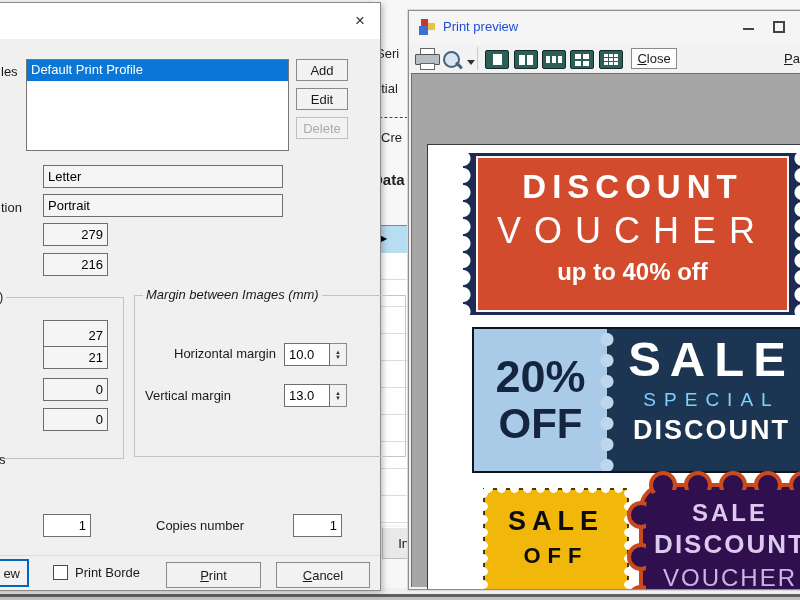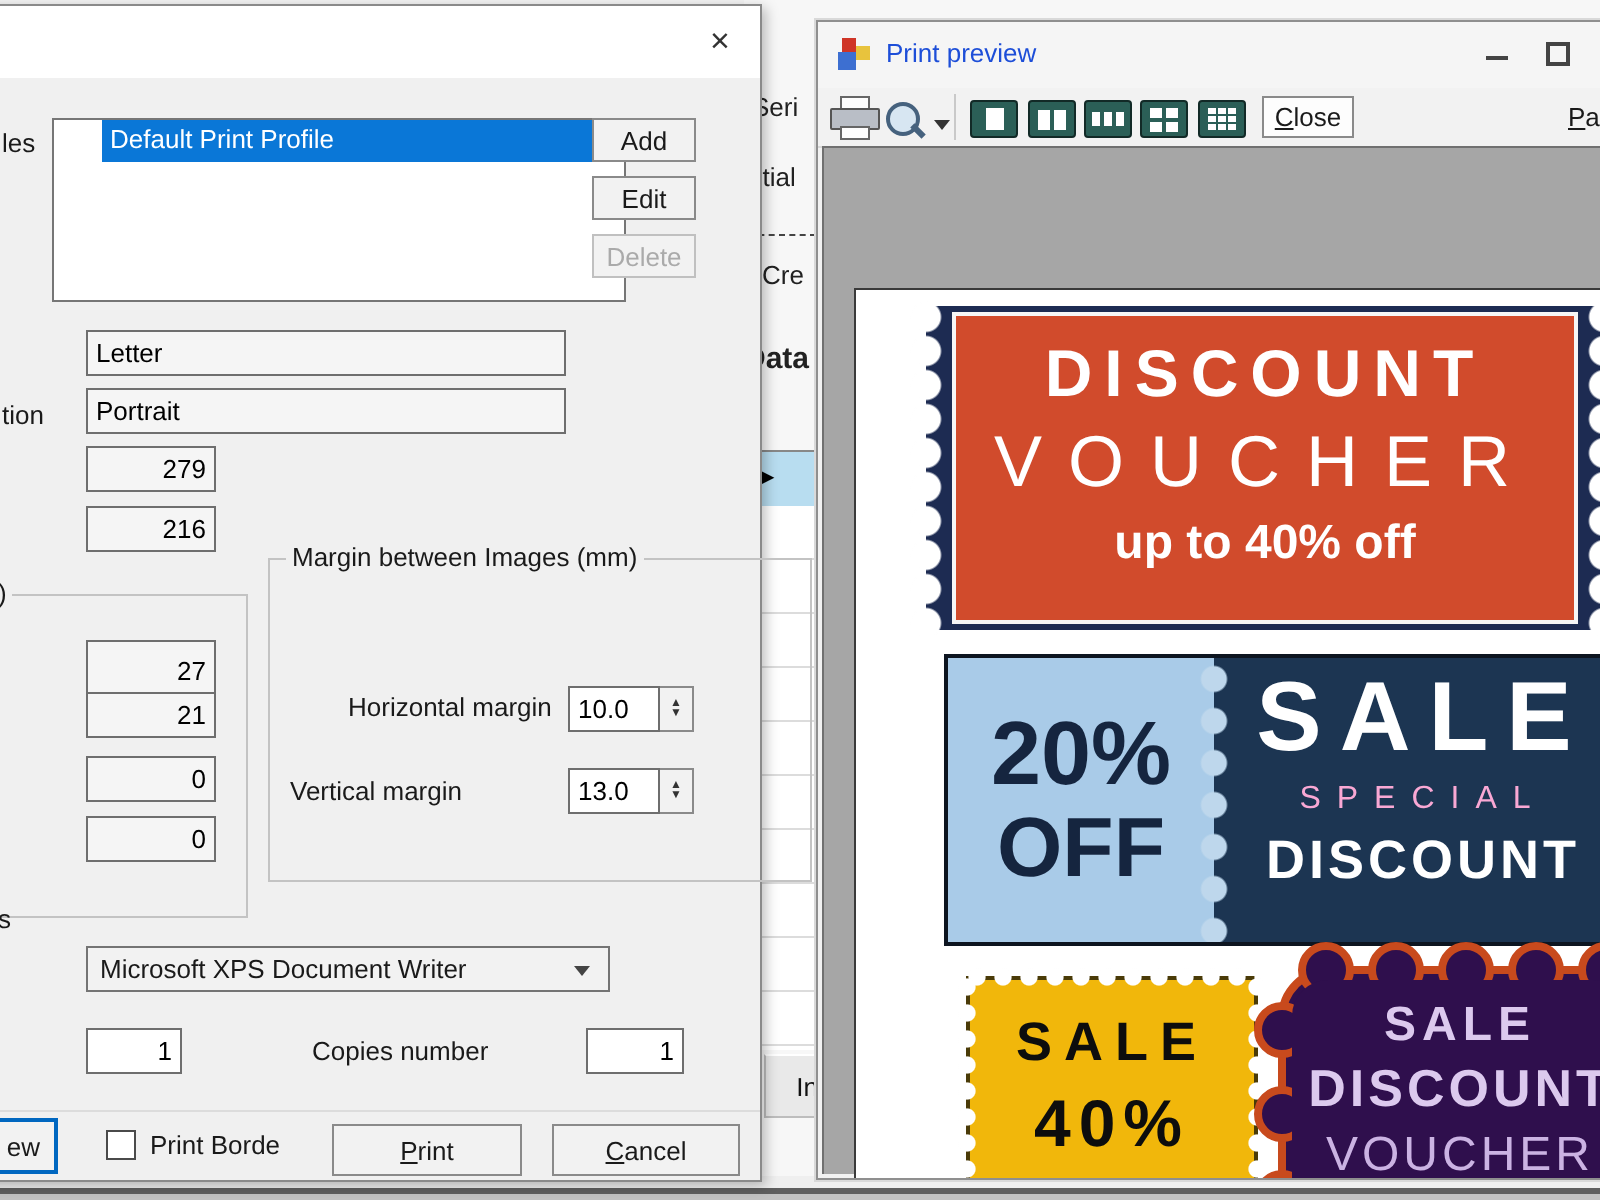--- a/index.html
+++ b/index.html
@@ -82,21 +82,21 @@
   .v1-l2{margin-top:4px;color:#fff;font-size:36px;letter-spacing:13px;}
   .v1-l3{margin-top:6px;color:#fff;font-size:24px;font-weight:bold;}
 
   #v2{left:44px;top:182px;width:342px;height:142px;border:2px solid #0d1520;display:flex;box-sizing:content-box;}
   #v2 .p-left{width:133px;background:#a9cbe8;color:#15253f;display:flex;flex-direction:column;
               align-items:center;justify-content:center;}
   #v2 .p-right{flex:1;background:#1c3552;position:relative;display:flex;flex-direction:column;align-items:center;}
   .v2-20{font-size:45px;font-weight:bold;line-height:48px;}
   .v2-off{font-size:42px;font-weight:bold;line-height:46px;}
   .v2-sale{margin-top:2px;color:#fff;font-size:49px;font-weight:bold;letter-spacing:9px;line-height:56px;}
-  .v2-special{color:#f9a8d4;font-size:16px;letter-spacing:8px;line-height:26px;}
+  .v2-special{color:#7dd3fc;font-size:19px;letter-spacing:8px;line-height:26px;}
   .v2-disc{color:#fff;font-size:27px;font-weight:bold;letter-spacing:2px;line-height:34px;}
   .perf{position:absolute;top:0;bottom:0;width:16px;background-repeat:repeat-y;
         background-image:radial-gradient(circle,#bed7ec 6px,rgba(0,0,0,0) 7px);background-size:16px 21px;}
   #v2 .perf-mid{left:125px;}
 
   #v3{left:55px;top:343px;width:146px;height:138px;background:#f1b70b;border:2px solid #4a3b08;box-sizing:border-box;}
   .stampdots{position:absolute;background-repeat:repeat;
              background-image:radial-gradient(circle,#ffffff 4px,rgba(255,255,255,0) 4.6px);}
   #v3 .d-t{left:-3px;right:-3px;top:-7px;height:11px;background-size:13px 11px;}
   #v3 .d-l{top:-3px;bottom:-3px;left:-7px;width:11px;background-size:11px 13px;}
@@ -135,21 +135,21 @@
 
   <div class="abs" style="left:0;top:588px;width:800px;height:12px;background:#efefef;"></div>
   <div class="abs" style="left:0;top:594px;width:800px;height:3px;background:#5f5f5f;"></div>
   <div class="abs" style="left:0;top:597px;width:800px;height:3px;background:#c2c2c2;"></div>
 
   <div id="dlg" class="abs">
     <div id="dlg-title" class="abs"></div>
     <div id="dlg-x" class="abs">×</div>
 
     <span class="abs lbl" style="left:62px;top:61px;">les</span>
-    <div class="abs listbox" style="left:87px;top:56px;width:261px;height:90px;padding-left:24px;">
+    <div class="abs listbox" style="left:87px;top:56px;width:261px;height:90px;">
       <div class="sel">Default Print Profile</div>
     </div>
     <div class="abs btn" style="left:357px;top:56px;width:52px;height:22px;">
       <span>Add</span>
     </div>
     <div class="abs btn" style="left:357px;top:85px;width:52px;height:22px;">
       <span>Edit</span>
     </div>
     <div class="abs btn" style="left:357px;top:114px;width:52px;height:22px;border-color:#c0c0c0;color:#aaa;">
       <span>Delete</span>
@@ -162,45 +162,41 @@
     <input class="abs fld num" style="left: 104px; top: 250px; width: 65px; height: 23px;" value="216">
 
     <div class="abs group" style="left:-20px;top:294px;width:205px;height:162px;">
       <span class="grouplbl" style="left:76px;">)</span>
     </div>
     <input class="abs fld num" style="left: 104px; top: 317px; width: 65px; height: 30px;" value="27">
     <input class="abs fld num" style="left: 104px; top: 343px; width: 65px; height: 23px;" value="21">
     <input class="abs fld num" style="left: 104px; top: 375px; width: 65px; height: 23px;" value="0">
     <input class="abs fld num" style="left: 104px; top: 405px; width: 65px; height: 23px;" value="0">
 
-    <div class="abs group" style="left:195px;top:276px;width:272px;height:162px;">
+    <div class="abs group" style="left:195px;top:292px;width:272px;height:162px;font-style:italic;">
       <span class="grouplbl">Margin between Images (mm)</span>
     </div>
     <span class="abs lbl" style="left:206px;top:343px;margin-left:29px;">Horizontal margin</span>
     <div class="abs spin" style="left:345px;top:340px;height:23px;">
       <input class="fld" style="background: rgb(255, 255, 255);" value="10.0">
       <div class="arrows">
         <span>▲</span>
         <span>▼</span>
       </div>
     </div>
     <span class="abs lbl" style="left:206px;top:385px;">Vertical margin</span>
     <div class="abs spin" style="left:345px;top:381px;height:23px;">
       <input class="fld" style="background: rgb(255, 255, 255);" value="13.0">
       <div class="arrows">
         <span>▲</span>
         <span>▼</span>
       </div>
     </div>
 
     <span class="abs lbl" style="left:60px;top:449px;">s</span>
-    <div class="abs combo" style="left:104px;top:470px;width:262px;height:23px;">
-      <span>Microsoft XPS Document Writer</span>
-      <span class="combo-arr"></span>
-    </div>
     <input class="abs fld num" style="left: 104px; top: 511px; width: 48px; height: 23px; background: rgb(255, 255, 255);" value="1">
     <span class="abs lbl" style="left:217px;top:515px;">Copies number</span>
     <input class="abs fld num" style="left: 354px; top: 511px; width: 49px; height: 23px; background: rgb(255, 255, 255);" value="1">
 
     <div class="abs" style="left:0;top:552px;right:0;height:0;border-top:1px solid #dcdcdc;"></div>
 
     <div class="abs btn" style="left:2px;top:556px;width:88px;height:28px;border:2px solid #0067c0;justify-content:flex-end;padding-right:7px;">
       <span>ew</span>
     </div>
     <div class="abs chk" style="left:114px;top:562px;"></div>
@@ -307,21 +303,20 @@
           <div class="perf perf-mid"></div>
 
         </div>
 
         <div id="v3" class="abs center">
           <div class="stampdots d-t"></div>
 
           <div class="stampdots d-l"></div>
           <div class="stampdots d-r"></div>
           <div class="v3-l1">SALE</div>
-          <div class="v3-l2">40%</div>
           <div class="v3-l3">OFF</div>
         </div>
 
         <div id="v4" class="abs">
           <div class="bump" style="left:6px;top:-16px;"></div>
           <div class="bump" style="left:41px;top:-16px;"></div>
           <div class="bump" style="left:76px;top:-16px;"></div>
           <div class="bump" style="left:111px;top:-16px;"></div>
           <div class="bump" style="left:146px;top:-16px;"></div>
 

